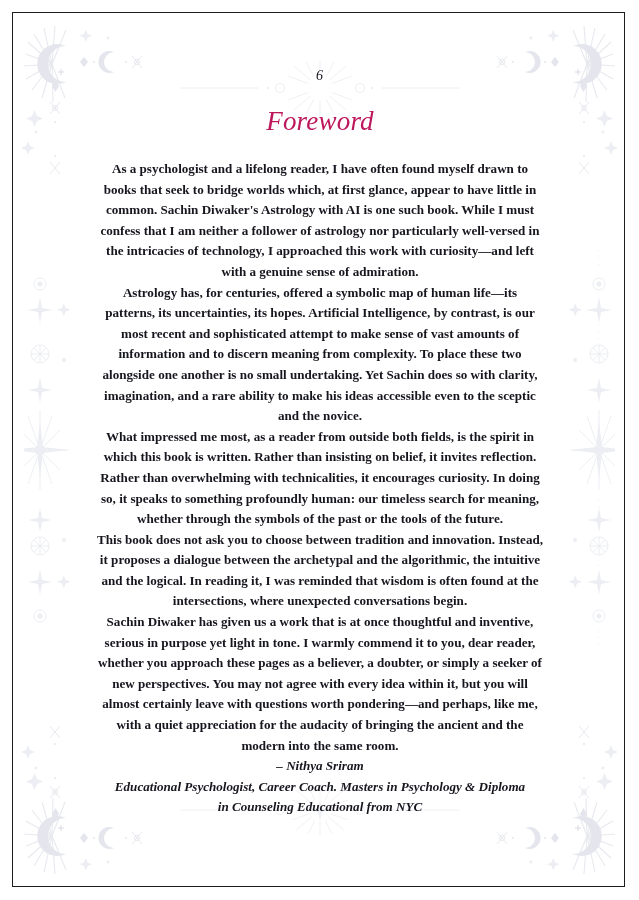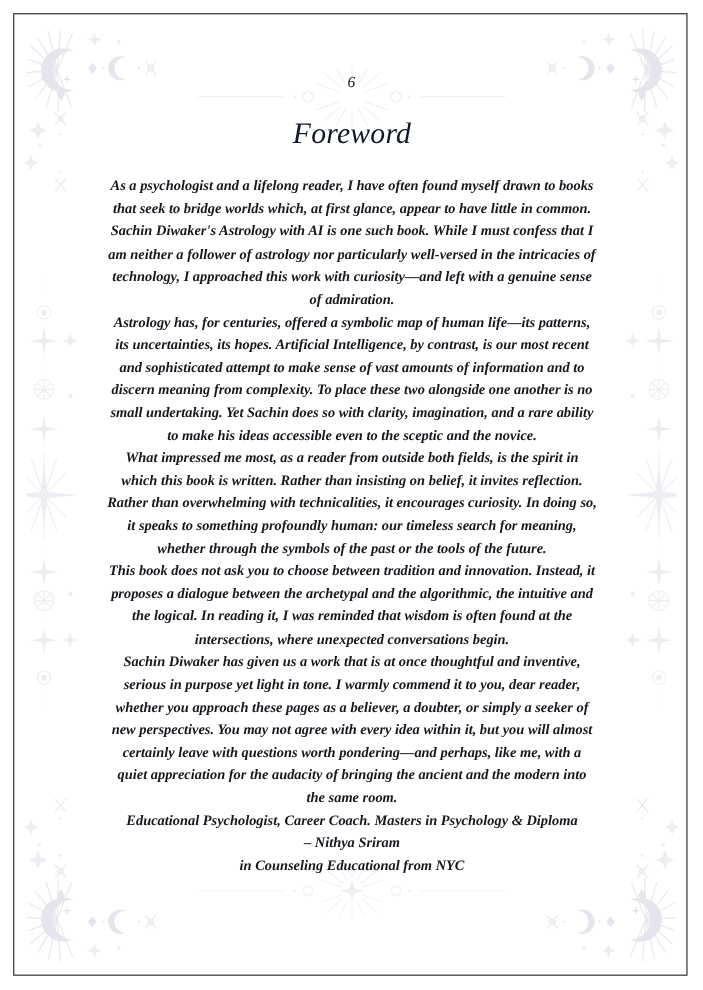--- a/index.html
+++ b/index.html
@@ -77,30 +77,29 @@
     width: 446px;
     z-index: 3;
   }
 
   .chapter-title {
     margin: 0 0 22px 0;
     text-align: center;
     font-size: 27px;
     font-style: italic;
     font-weight: 400;
-    color: #0f172a;
+    color: #be185d;
     letter-spacing: 0.2px;
   }
 
   .body-text p {
     margin: 0;
     text-align: center;
     font-size: 13.1px;
     line-height: 20.6px;
-    font-style: italic;
     font-weight: 700;
     color: #16161f;
     text-indent: 0;
   }
 
   .signature {
     margin-top: 0;
   }
   .signature p {
     margin: 0;
@@ -551,20 +550,20 @@
 
     <div class="body-text">
       <p>As a psychologist and a lifelong reader, I have often found myself drawn to books that seek to bridge worlds which, at first glance, appear to have little in common. Sachin Diwaker's Astrology with AI is one such book. While I must confess that I am neither a follower of astrology nor particularly well-versed in the intricacies of technology, I approached this work with curiosity—and left with a genuine sense of admiration.</p>
       <p>Astrology has, for centuries, offered a symbolic map of human life—its patterns, its uncertainties, its hopes. Artificial Intelligence, by contrast, is our most recent and sophisticated attempt to make sense of vast amounts of information and to discern meaning from complexity. To place these two alongside one another is no small undertaking. Yet Sachin does so with clarity, imagination, and a rare ability to make his ideas accessible even to the sceptic and the novice.</p>
       <p>What impressed me most, as a reader from outside both fields, is the spirit in which this book is written. Rather than insisting on belief, it invites reflection. Rather than overwhelming with technicalities, it encourages curiosity. In doing so, it speaks to something profoundly human: our timeless search for meaning, whether through the symbols of the past or the tools of the future.</p>
       <p>This book does not ask you to choose between tradition and innovation. Instead, it proposes a dialogue between the archetypal and the algorithmic, the intuitive and the logical. In reading it, I was reminded that wisdom is often found at the intersections, where unexpected conversations begin.</p>
       <p>Sachin Diwaker has given us a work that is at once thoughtful and inventive, serious in purpose yet light in tone. I warmly commend it to you, dear reader, whether you approach these pages as a believer, a doubter, or simply a seeker of new perspectives. You may not agree with every idea within it, but you will almost certainly leave with questions worth pondering—and perhaps, like me, with a quiet appreciation for the audacity of bringing the ancient and the modern into the same room.</p>
     </div>
 
     <div class="signature">
+      <p>– Nithya Sriram</p>
       <p>Educational Psychologist, Career Coach. Masters in Psychology &amp; Diploma</p>
-      <p>– Nithya Sriram</p>
       <p>in Counseling Educational from NYC</p>
     </div>
 
   </div>
 
 </div>
 
 </body></html>

